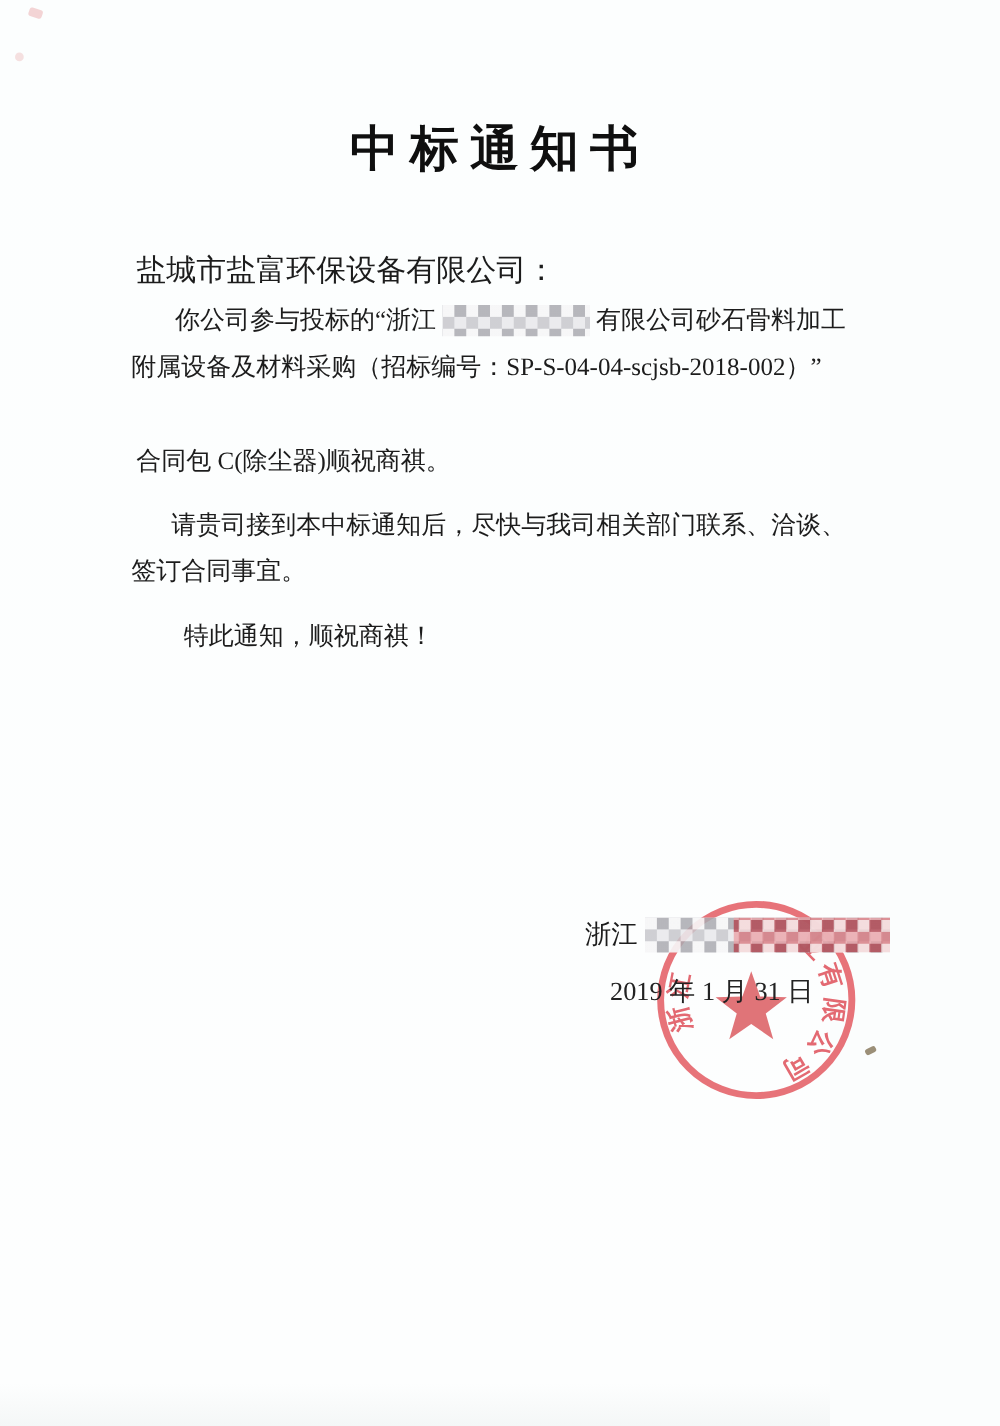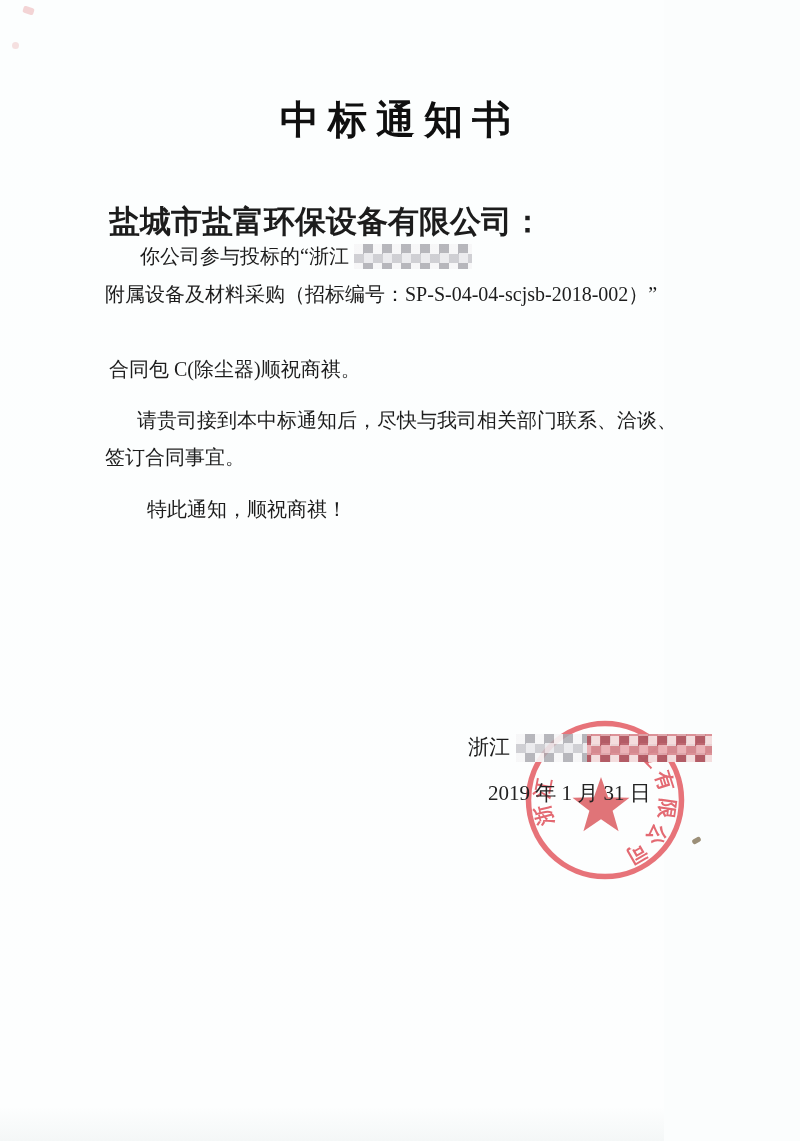--- a/index.html
+++ b/index.html
@@ -25,21 +25,21 @@
     line-height:1;
     white-space:nowrap;
   }
   .line{
     position:absolute;
     white-space:nowrap;
     font-size:20px;
     color:#1c1c1c;
     line-height:1.3;
   }
-  .addressee{left:109px;top:202px;font-size:31px;font-weight:bold;}
+  .addressee{left:109px;top:202px;font-size:24px;}
   .p1l1{left:140px;top:243px;display:flex;align-items:center;}
   .p1l2{left:105px;top:281px;}
   .p1l3{left:109px;top:318px;}
   .p1l4{left:109px;top:356px;}
   .p2l1{left:137px;top:407px;}
   .p2l2{left:105px;top:444px;}
   .p3  {left:147px;top:496px;}
   .sig-line{left:424px;top:734px;display:flex;align-items:flex-start;z-index:6;font-size:21px;margin-left:44px;}
   .date-line{left:488px;top:780px;font-size:21px;z-index:5;color:#222;}
 
@@ -79,20 +79,21 @@
   <div class="speck speck-a"></div>
   <div class="speck speck-b"></div>
 
   <div class="doc-title">中标通知书</div>
 
   <div class="line addressee">盐城市盐富环保设备有限公司：</div>
 
   <div class="line p1l1">
     <span>你公司参与投标的“浙江</span>
     <span class="mosaic mosaic-company"></span>
+    <span>有限公司砂石骨料加工</span>
   </div>
   <div class="line p1l2">附属设备及材料采购（招标编号：SP-S-04-04-scjsb-2018-002）”</div>
   <div class="line p1l4">合同包 C(除尘器)顺祝商祺。</div>
 
   <div class="line p2l1">请贵司接到本中标通知后，尽快与我司相关部门联系、洽谈、</div>
   <div class="line p2l2">签订合同事宜。</div>
 
   <div class="line p3">特此通知，顺祝商祺！</div>
 
   <svg class="seal" width="170" height="170" viewBox="-85 -85 170 170" xmlns="http://www.w3.org/2000/svg">

